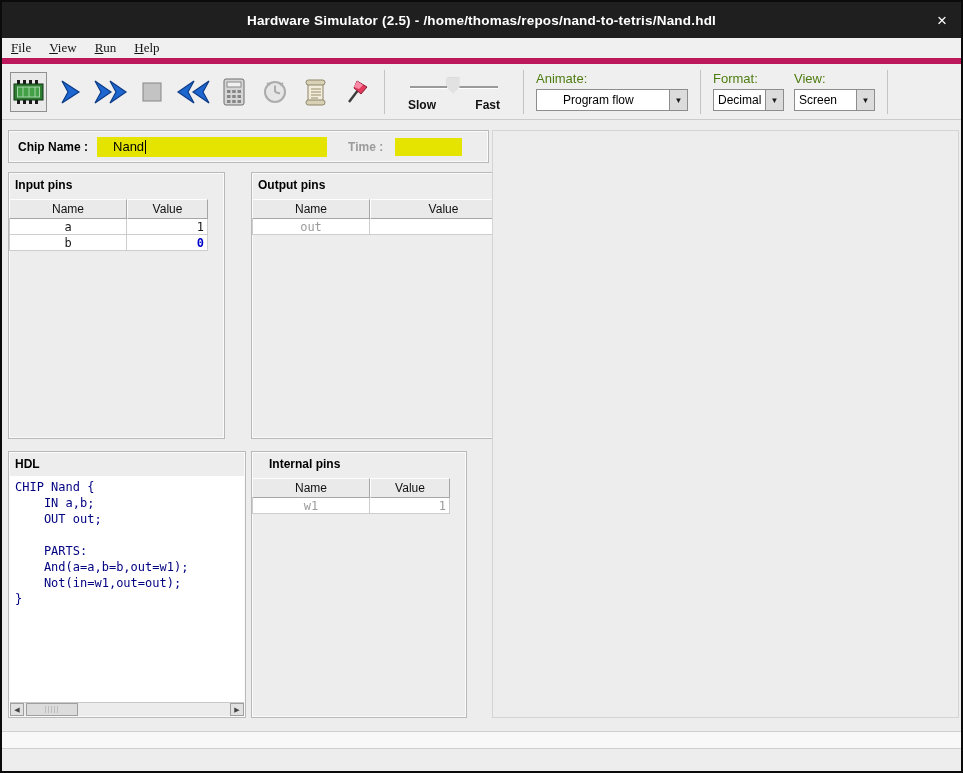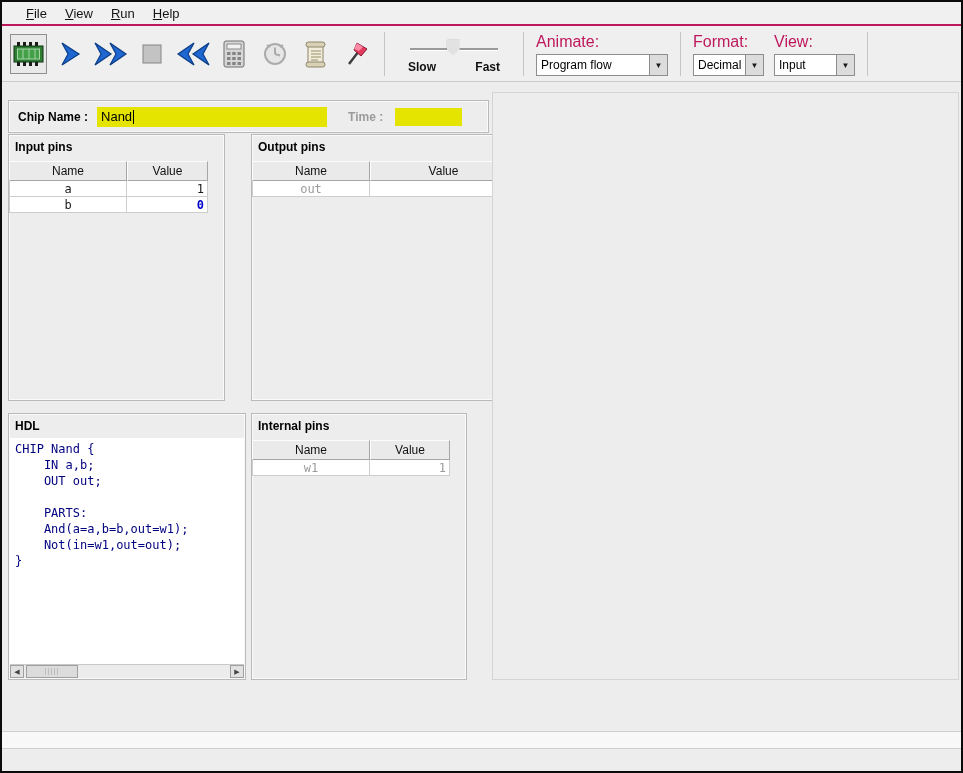--- a/index.html
+++ b/index.html
@@ -10,22 +10,22 @@
             border:2px solid #0b0b0b; display:flex; flex-direction:column; overflow:hidden; }
 
   
   .titlebar { flex:0 0 36px; background:#1f1f1f; position:relative;
               display:flex; align-items:center; justify-content:center; }
   .titlebar .title { color:#fff; font-weight:bold; font-size:13.5px; letter-spacing:.2px; }
   .close-btn { position:absolute; right:14px; top:50%; transform:translateY(-50%);
                color:#fff; font-size:17px; line-height:1; cursor:default; }
 
   
-  .menubar { flex:0 0 24px; background:#f0f0f0; border-bottom:2px solid #be185d;
-             display:flex; align-items:center; padding-left:16px; }
+  .menubar { flex:0 0 24px; background:#f0f0f0; border-bottom:6px solid #be185d;
+             display:flex; align-items:center; padding-left:1px;font-family:Liberation Serif, serif; }
   .menu-item { display:inline-block; padding:2px 10px 2px 8px; font-size:13px; color:#141414; }
   .menu-item::first-letter { text-decoration:underline; }
 
   
   .toolbar { flex:0 0 56px; background:#efefef; border-bottom:1px solid #cbcbcb;
              display:flex; align-items:center; padding:0 6px; }
   .tb-btn { width:37px; height:40px; display:flex; align-items:center; justify-content:center;
             margin:0 2px; background:transparent; border:none; }
   .tb-btn.bordered { border:1px solid #8f8f8f; background:#e9e9e9; }
   .tb-sep { width:1px; height:44px; background:#c4c4c4; margin:0 7px; align-self:center; }
@@ -35,50 +35,50 @@
   .slider-track { position:absolute; left:2px; right:2px; top:9px; height:2px;
                   background:#9a9a9a; box-shadow:0 1px 0 #ffffff; }
   .slider-thumb { position:absolute; top:1px; width:13px; height:16px; background:#e2e2e2;
                   clip-path:polygon(0 0,100% 0,100% 62%,50% 100%,0 62%);
                   filter:drop-shadow(0 0 1px #777); }
   .slider-labels { display:flex; justify-content:space-between; font-size:12px;
                    font-weight:bold; color:#111; margin-top:3px; }
 
   .combo-group { display:flex; flex-direction:column; align-self:flex-start;
                  padding-top:7px; margin:0 5px; }
-  .combo-label { font-size:16px; color:#be185d; margin-bottom:3px; }
+  .combo-label { font-size:13px; color:#4d7c0f; margin-bottom:3px; }
   .combo { height:22px; background:#fff; border:1px solid #8d8d8d; display:flex;
            align-items:stretch; }
   .combo-value { flex:1; font-size:12px; color:#000; padding:3px 4px 0 4px;
                  white-space:nowrap; overflow:hidden; }
   .combo-btn { width:18px; background:#dcdcdc; border-left:1px solid #8d8d8d;
                display:flex; align-items:center; justify-content:center;
                font-size:8px; color:#1a1a1a; }
-  .combo.animate { width:132px; } .combo.format { width:71px; } .combo.view { width:81px; }
+  .combo.animate { width:152px;padding-left:22px; } .combo.format { width:71px; } .combo.view { width:81px; }
 
   
   .main { position:relative; flex:1 1 auto; background:#ededed; }
   .panel { position:absolute; background:#ededed; border:1px solid #b9b9b9;
            box-shadow:inset 0 0 0 1px #fafafa; }
   .panel-title { font-size:12px; font-weight:bold; color:#000; padding:5px 0 0 6px; }
 
-  .chip-header { left:6px; top:18px; width:481px; height:33px; display:flex; align-items:center; }
+  .chip-header { left:6px; top:10px; width:481px; height:33px; display:flex; align-items:center; }
   .lbl-bold { font-size:12px; font-weight:bold; color:#000; }
   .lbl-gray { color:#9b9b9b; }
   .field-yellow { background:#e4e400; height:20px; display:flex; align-items:center; }
-  .chip-name-field { width:230px; margin-left:9px; padding-left:4px; font-size:13px; color:#000; }
+  .chip-name-field { width:230px; margin-left:9px; padding-left:16px; font-size:13px; color:#000; }
   .time-field { width:67px; height:18px; margin-left:12px; }
   .caret { display:inline-block; width:1px; height:14px; background:#000; margin-left:1px; }
   .chip-header .lbl-bold.first { margin-left:9px; }
   .time-lbl { margin-left:21px; }
 
   .p-input    { left:6px;   top:52px;  width:217px; height:267px; }
   .p-output   { left:249px; top:52px;  width:283px; height:267px; }
   .p-hdl      { left:6px;   top:331px; width:238px; height:267px; }
-  .p-internal { left:249px; top:331px; width:216px; height:267px; }
+  .p-internal { left:249px; top:331px; width:216px; height:267px;padding-left:11px; }
   .p-display  { left:490px; top:10px;  width:467px; height:588px;
                 box-shadow:none; border:1px solid #d4d4d4; }
 
   .pin-table { position:absolute; left:0; right:16px; top:26px; }
   .pt-header { display:flex; height:20px; }
   .pt-hcell { background:#eaeaea; font-size:12px; color:#111;
               display:flex; align-items:center; justify-content:center;
               border-top:1px solid #fdfdfd; border-left:1px solid #fdfdfd;
               border-right:1px solid #a6a6a6; border-bottom:1px solid #a6a6a6; }
   .col-name { width:118px; } .col-value { flex:1; }
@@ -113,20 +113,24 @@
   .statusbar { position:absolute; left:0; right:0; top:13px; height:18px; background:#f8f8f8;
                border-top:1px solid #cfcfcf; border-bottom:1px solid #cfcfcf; }
 
   .icon { display:flex; align-items:center; justify-content:center; }
 </style>
 </head>
 <body>
 
 <div class="window">
 
+  <div class="titlebar">
+    <span class="title">Hardware Simulator (2.5) - /home/thomas/repos/nand-to-tetris/Nand.hdl</span>
+    <span class="close-btn">×</span>
+  </div>
 
   <div class="menubar">
     <span class="menu-item">File</span>
     <span class="menu-item">View</span>
     <span class="menu-item">Run</span>
     <span class="menu-item">Help</span>
   </div>
 
   <div class="toolbar">
 
@@ -273,21 +277,21 @@
       <span class="combo-label">Format:</span>
       <div class="combo format">
         <span class="combo-value">Decimal</span>
         <span class="combo-btn">▼</span>
       </div>
     </div>
 
     <div class="combo-group">
       <span class="combo-label">View:</span>
       <div class="combo view">
-        <span class="combo-value">Input</span>
+        <span class="combo-value">Screen</span>
         <span class="combo-btn">▼</span>
       </div>
     </div>
 
     <div class="tb-sep"></div>
   </div>
 
   <div class="main">
 
     <div class="panel chip-header">

